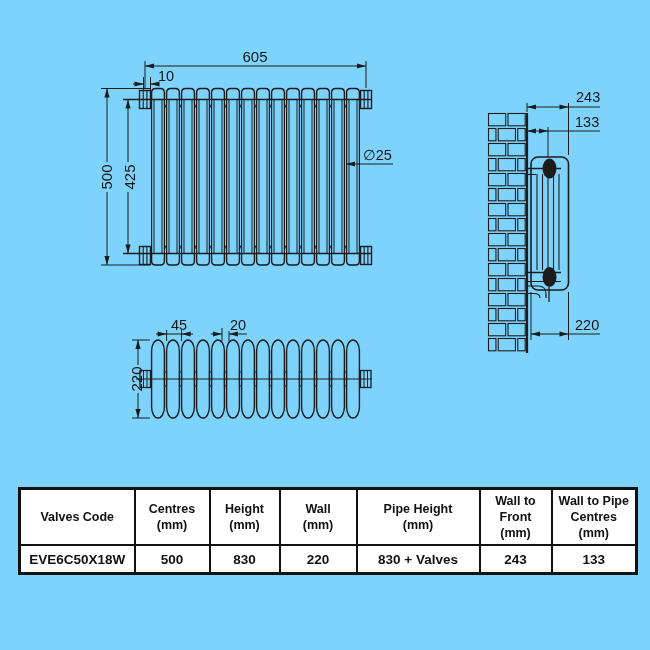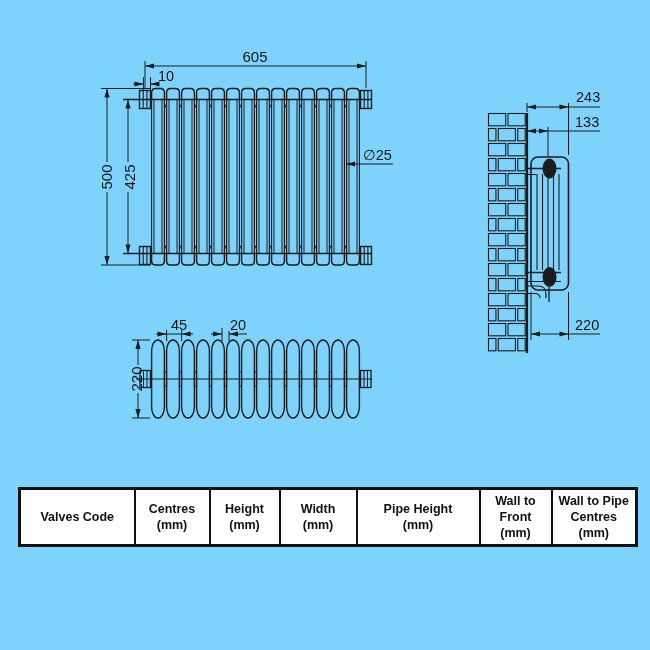--- a/index.html
+++ b/index.html
@@ -331,26 +331,35 @@
         <col style="width:72px">
         <col style="width:85px">
     </colgroup>
     <tbody>
         <tr>
       <th>Valves Code</th>
       <th>Centres
 (mm)</th>
       <th>Height
 (mm)</th>
-      <th>Width
+      <th>Wall
 (mm)</th>
       <th>Pipe Height
 (mm)</th>
       <th>Wall to
 Front
 (mm)</th>
       <th>Wall to Pipe
 Centres
 (mm)</th>
+    </tr>
+    <tr>
+      <td>EVE6C50X18W</td>
+      <td>500</td>
+      <td>830</td>
+      <td>220</td>
+      <td>830 + Valves</td>
+      <td>243</td>
+      <td>133</td>
     </tr>
   </tbody>
     </table>
 </div>
 
 </body></html>

